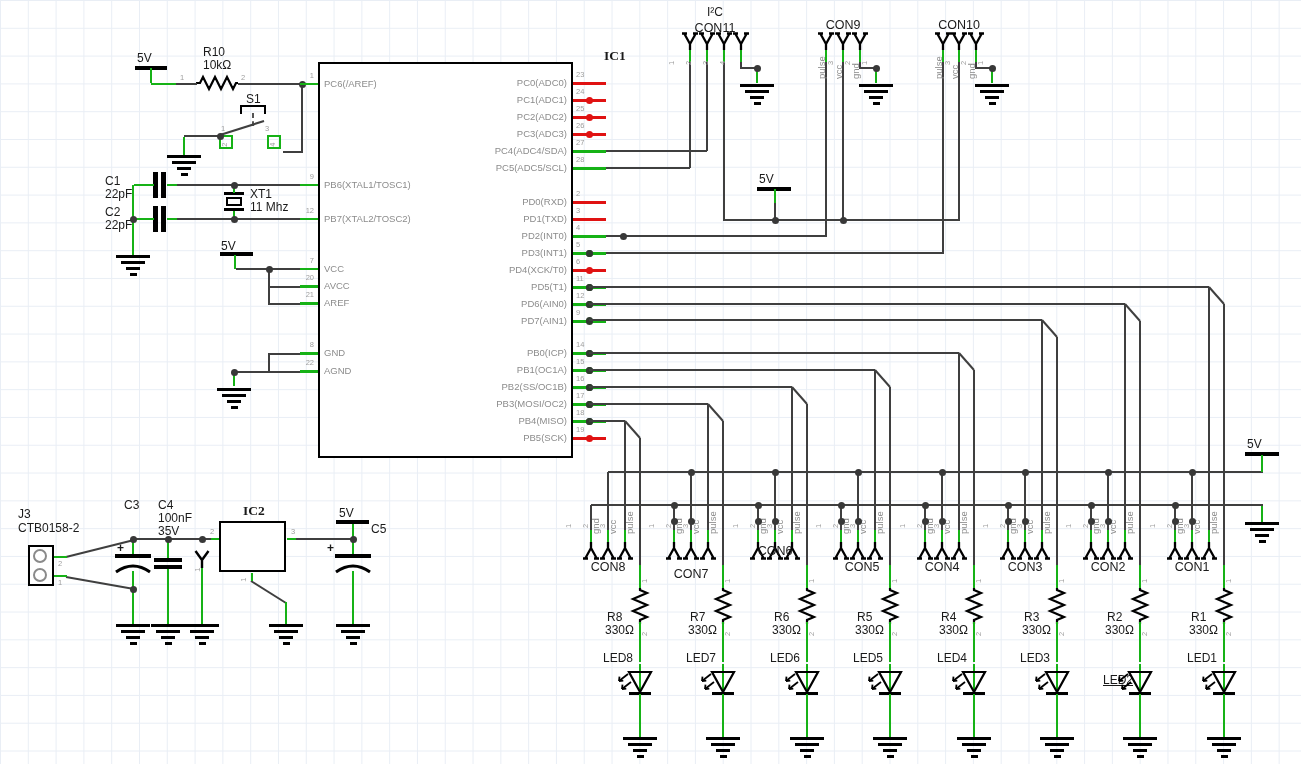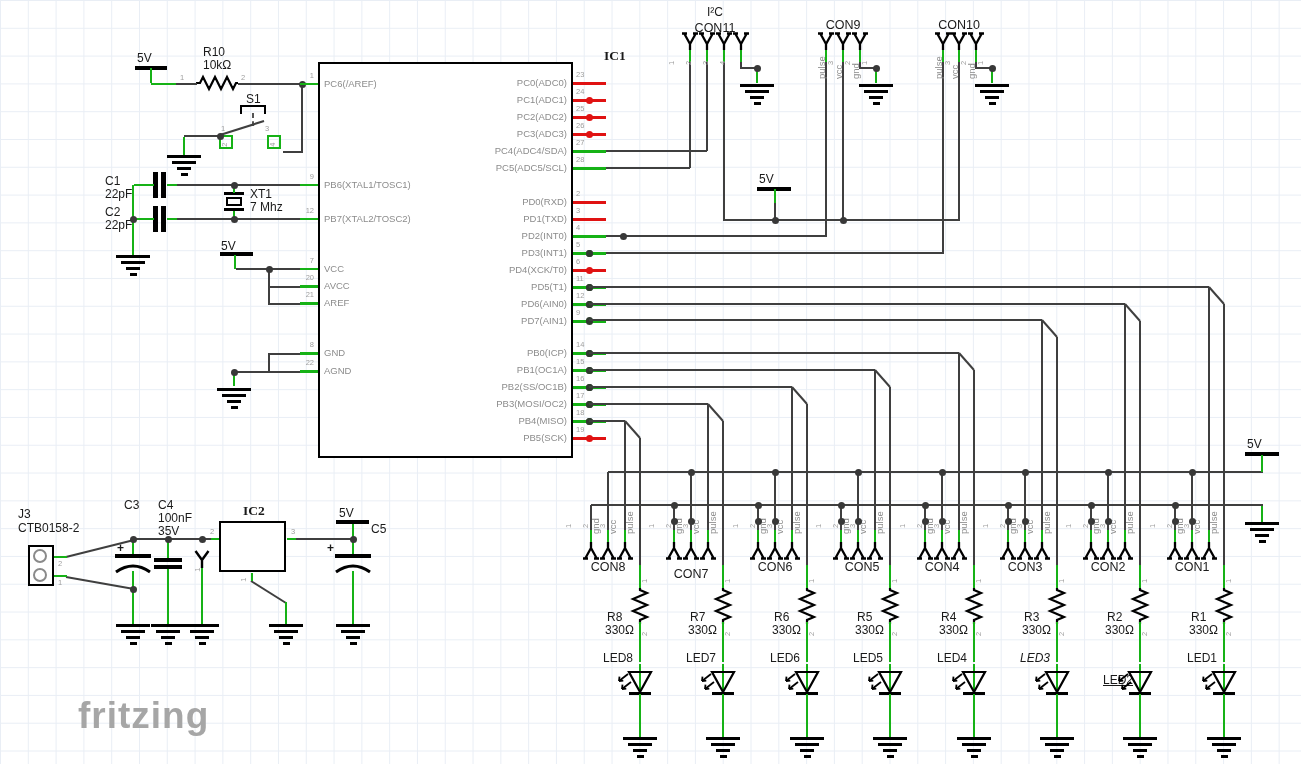--- a/index.html
+++ b/index.html
@@ -47,21 +47,21 @@
   <div class="pinnum" style="left:221px;top:125px">1</div>
   <div class="pinnum" style="left:265px;top:125px">3</div>
   <div class="pinnum rot" style="left:223px;top:141px">2</div>
   <div class="pinnum rot" style="left:271px;top:141px">4</div>
 
   <div class="lbl" style="left:105px;top:175px">C1</div>
   <div class="lbl" style="left:105px;top:188px">22pF</div>
   <div class="lbl" style="left:105px;top:206px">C2</div>
   <div class="lbl" style="left:105px;top:219px">22pF</div>
   <div class="lbl" style="left:250px;top:188px">XT1</div>
-  <div class="lbl" style="left:250px;top:201px">7 Mhz</div>
+  <div class="lbl" style="left:250px;top:201px">11 Mhz</div>
 
   <div class="lbl serif" style="left:604px;top:49px">IC1</div>
   <div style="position:absolute;left:417px;top:231px;width:60px;text-align:center;font-family:'Liberation Serif',serif;font-size:11.5px;color:#222;line-height:13px;">
     <div>23</div>
     <div>I/O</div>
     <div>2</div>
   </div>
 
   <div class="lbl ctr" style="left:685px;top:6px;width:60px">I²C</div>
   <div class="conlbl" style="left:683px;top:21px">CON11</div>
@@ -86,21 +86,20 @@
   <div class="pinlbl" style="left:264px;top:534px">OUT</div>
   <div class="pinlbl rot" style="left:237px;top:551px">GND</div>
   <div class="lbl" style="left:221px;top:549px;font-size:11px">4</div>
   <div class="pinnum" style="left:210px;top:528px">2</div>
   <div class="pinnum" style="left:291px;top:528px">3</div>
   <div class="pinnum rot" style="left:242px;top:576px">1</div>
 
   <div class="lbl" style="left:371px;top:523px">C5</div>
   <div class="lbl" style="left:327px;top:542px;font-weight:bold">+</div>
 
-  <div class="watermark" style="left:78px;top:695px">fritzing</div>
 
   <div class="box" style="left:318px;top:62px;width:255px;height:396px"></div>
 
   <div class="box" style="left:219px;top:521px;width:67px;height:51px;border-width:2.5px"></div>
 
   <div class="box" style="left:28px;top:545px;width:26px;height:41px;border-width:2px"></div>
   <div class="circ" style="left:33px;top:549px;width:14px;height:14px"></div>
   <div class="circ" style="left:33px;top:568px;width:14px;height:14px"></div>
 
   <div class="plate" style="left:153px;top:172px;width:5px;height:26px"></div>
@@ -704,21 +703,21 @@
       </div>
       <div class="pinlbl rot" style="left: 763px; top: 512px; width: 34px; height: 10px;">vcc</div>
       <div class="pinnum rot" style="left: 749px; top: 518px; width: 10px; height: 10px;">2</div>
       <div style="position: absolute; left: 784px; top: 542px; width: 16px; height: 18px;">
         <svg width="16" height="18" style="position:absolute;left:0;top:0;overflow:visible">
           <path d="M8,0 L8,6 M8,6 L2.5,16 M8,6 L13.5,16 M0,16.5 L5,16.5 M11,16.5 L16,16.5" fill="none" stroke="#000" stroke-width="2.3"></path>
         </svg>
       </div>
       <div class="pinlbl rot" style="left: 780px; top: 512px; width: 34px; height: 10px;">pulse</div>
       <div class="pinnum rot" style="left: 766px; top: 518px; width: 10px; height: 10px;">3</div>
-      <div class="conlbl" style="left: 743px; top: 560px;">CON6</div>
+      <div class="conlbl" style="left: 743px; top: 544px;">CON6</div>
       <div class="dot" style="left: 771.5px; top: 468.5px; background: rgb(56, 56, 56);"></div>
       <div class="dot" style="left: 754.5px; top: 501.5px; background: rgb(56, 56, 56);"></div>
       <div class="dot" style="left: 754.5px; top: 517.5px; background: rgb(56, 56, 56);"></div>
       <div class="dot" style="left: 771.5px; top: 517.5px; background: rgb(56, 56, 56);"></div>
       <div class="dot" style="left: 585.5px; top: 366.5px; background: rgb(47, 58, 47);"></div>
       <div class="wire" style="left: 589px; top: 369px; width: 286px; height: 2px; background: rgb(63, 63, 63);"></div>
       <div class="wire" style="left: 874px; top: 370px; width: 2px; height: 160px; background: rgb(63, 63, 63);"></div>
       <div style="position: absolute; left: 873px; top: 368px; width: 19px; height: 23px;">
         <svg width="19" height="23" style="position:absolute;left:0;top:0;overflow:visible">
           <line x1="2" y1="2" x2="17" y2="19" stroke="#3f3f3f" stroke-width="2"></line>
@@ -869,21 +868,21 @@
       <div class="pinnum rot" style="left: 1059px; top: 574px; width: 8px; height: 10px;">1</div>
       <div style="position: absolute; left: 1047px; top: 588px; width: 20px; height: 36px;">
         <svg width="20" height="36" style="position:absolute;left:0;top:0;overflow:visible">
           <path d="M10,0 L10,2 L17,5 L3,11 L17,17 L3,23 L17,29 L10,32 L10,36" fill="none" stroke="#000" stroke-width="2.2"></path>
         </svg>
       </div>
       <div class="lbl" style="left: 1024px; top: 611px;">R3</div>
       <div class="lbl" style="left: 1022px; top: 624px;">330Ω</div>
       <div class="pinnum rot" style="left: 1059px; top: 627px; width: 8px; height: 10px;">2</div>
       <div class="wire" style="left: 1056px; top: 622px; width: 2px; height: 40px; background: rgb(22, 178, 22);"></div>
-      <div class="lbl" style="left: 1020px; top: 652px; font-style: italic;">LED3</div>
+      <div class="lbl" style="left: 1020px; top: 652px;">LED3</div>
       <div style="position: absolute; left: 1031px; top: 664px; width: 44px; height: 34px;">
         <svg width="44" height="34" style="position:absolute;left:0;top:0;overflow:visible">
           <line x1="26" y1="0" x2="26" y2="29" stroke="#16b216" stroke-width="2"></line>
           <path d="M15,8 L37,8 L26,28 Z" fill="none" stroke="#000" stroke-width="2.2"></path>
           <line x1="15" y1="29.5" x2="37" y2="29.5" stroke="#000" stroke-width="3"></line>
           <line x1="14" y1="10" x2="5" y2="17" stroke="#000" stroke-width="1.8"></line>
           <path d="M5,17 L9.3,16.6 M5,17 L5.5,12.7" fill="none" stroke="#000" stroke-width="1.8"></path>
           <line x1="17" y1="18" x2="8" y2="25" stroke="#000" stroke-width="1.8"></line>
           <path d="M8,25 L12.3,24.6 M8,25 L8.5,20.7" fill="none" stroke="#000" stroke-width="1.8"></path>
         </svg>

